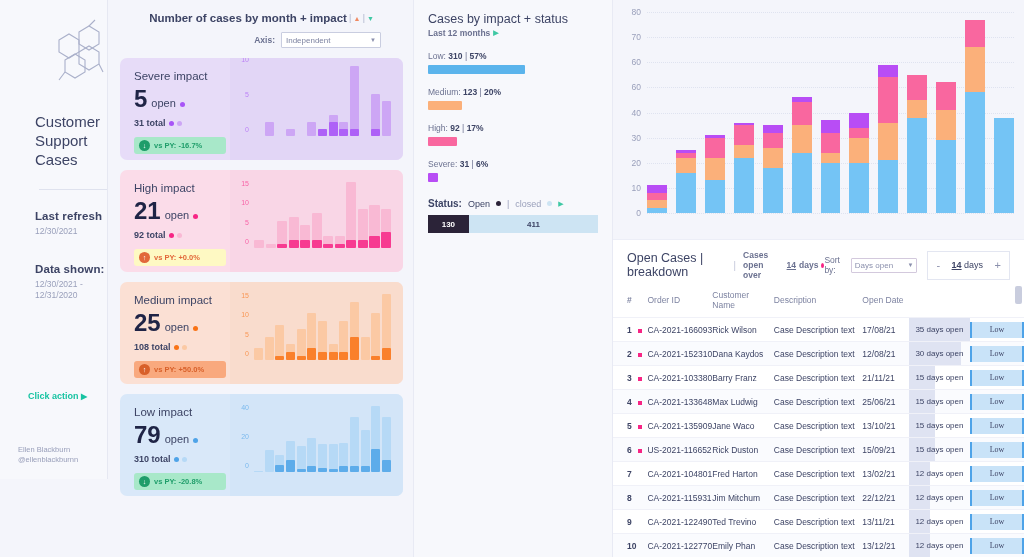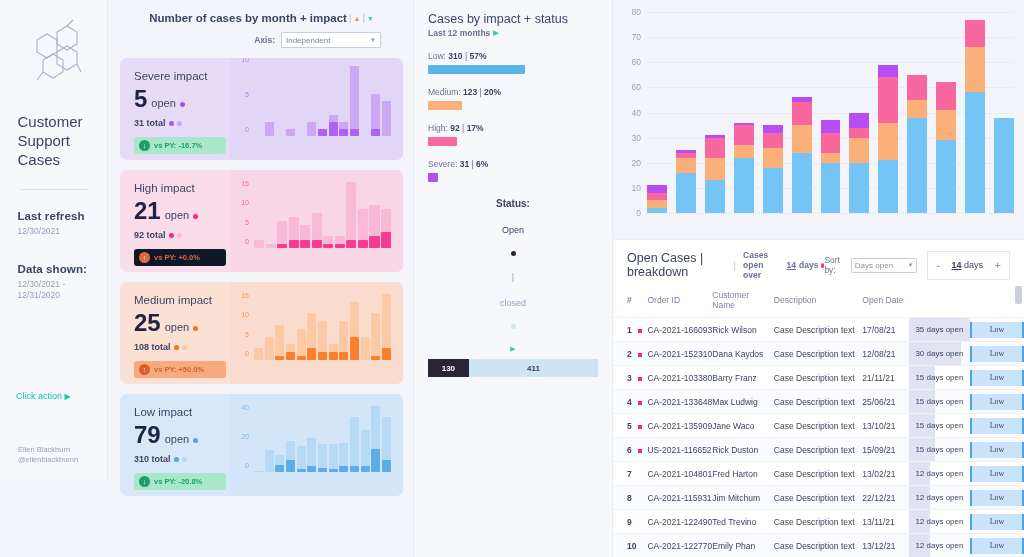--- a/index.html
+++ b/index.html
@@ -7,35 +7,35 @@
     width: 1024px; height: 557px;
     font-family: "Liberation Sans", sans-serif;
     background: #f4f5fb; overflow: hidden;
   }
   .app { display: flex; width: 1024px; height: 557px; }
 
   
   .sidebar {
     width: 108px; height: 479px; background: #f7f8fc;
     border-right: 1px solid #e6e8f2;
-    display: flex; flex-direction: column; align-items: center;
+    display: flex; flex-direction: column; align-items: flex-end;
     padding-top: 18px; flex: 0 0 108px; position: relative;
   }
   .logo { width: 62px; height: 72px; }
   .brand-title {
     margin-top: 22px; font-size: 15px; line-height: 19px;
     color: #3d4465; font-weight: 400; text-align: left; width: 72px;
   }
   .divider { width: 68px; height: 1px; background: #dfe2ee; margin: 20px 0 0 0; }
   .side-block { width: 72px; margin-top: 20px; text-align: left; }
   .side-h { font-size: 11.5px; color: #3d4465; font-weight: 700; letter-spacing: .1px; }
   .side-v { font-size: 8.5px; color: #9aa0bb; margin-top: 4px; line-height: 11px; }
   .click-action {
-    position: absolute; left: 16px; bottom: 78px;
-    font-size: 9px; color: #17c3a2; font-weight: 400;
+    position: absolute; left: 28px; bottom: 78px;
+    font-size: 9px; color: #17c3a2; font-weight: 700;
   }
   .click-action .tri { color: #17c3a2; font-size: 8px; }
   .user { position: absolute; left: 18px; bottom: 14px; font-size: 7.5px; color: #9aa0bb; line-height: 10px; }
 
   
   .col-cards {
     width: 305px; flex: 0 0 305px; background: #f4f5fb;
     padding: 6px 10px 0 12px; position: relative;
   }
   .cards-header { height: 52px; padding-top: 6px; }
@@ -111,21 +111,21 @@
   }
   .mid-title { font-size: 12.5px; color: #3d4465; font-weight: 400; }
   .mid-sub { font-size: 8.5px; color: #6b7190; font-weight: 700; margin-top: 2px;
              display: flex; align-items: center; gap: 3px; }
   .mid-sub .tri { color: #3fc8a4; font-size: 7px; }
   .stat { margin-top: 13px; }
   .stat-lbl { font-size: 8.5px; color: #6b7190; }
   .stat-lbl b { color: #3d4465; font-weight: 700; }
   .stat-bar { height: 9px; border-radius: 1px; margin-top: 4px; }
   .status-row { margin-top: 16px; font-size: 9px; color: #3d4465;
-                display: flex; align-items: center; gap: 16px; flex-direction: column; }
+                display: flex; align-items: center; gap: 6px; }
   .status-row .st-k { font-weight: 700; font-size: 10px; }
   .status-row .muted { color: #9aa0bb; }
   .status-bar { display: flex; height: 18px; margin-top: 6px; }
   .status-bar .open {
     background: #2b2338; color: #fff; font-size: 8px; font-weight: 700;
     display: flex; align-items: center; justify-content: center;
   }
   .status-bar .closed {
     background: #cde4f3; color: #3d4465; font-size: 8px; font-weight: 700;
     display: flex; align-items: center; justify-content: center; flex: 1;
@@ -330,21 +330,21 @@
       <div class="c-big">
         <span>21</span>
         <span class="unit">open</span>
         <span class="dot" style="background:#f72585"></span>
       </div>
       <div class="c-total">
         <span>92 total</span>
         <span class="dot" style="background:#f72585"></span>
         <span class="dot" style="background:#f9b9d4"></span>
       </div>
-      <div class="badge" style="background:#0f172a">
+      <div class="badge" style="background:#fef9c3">
         <span class="circ" style="background:#e2683a">↑</span>
         <span class="btxt" style="color:#e2683a">vs PY: +0.0%</span>
       </div>
     </div>
     <div class="card-right">
       <div class="mini">
         <div class="mini-ax">
                 <span style="bottom:0%;color:#f72585;opacity:.65">0</span>
                 <span style="bottom:27.77777777777778%;color:#f72585;opacity:.65">5</span>
                 <span style="bottom:55.55555555555556%;color:#f72585;opacity:.65">10</span>

